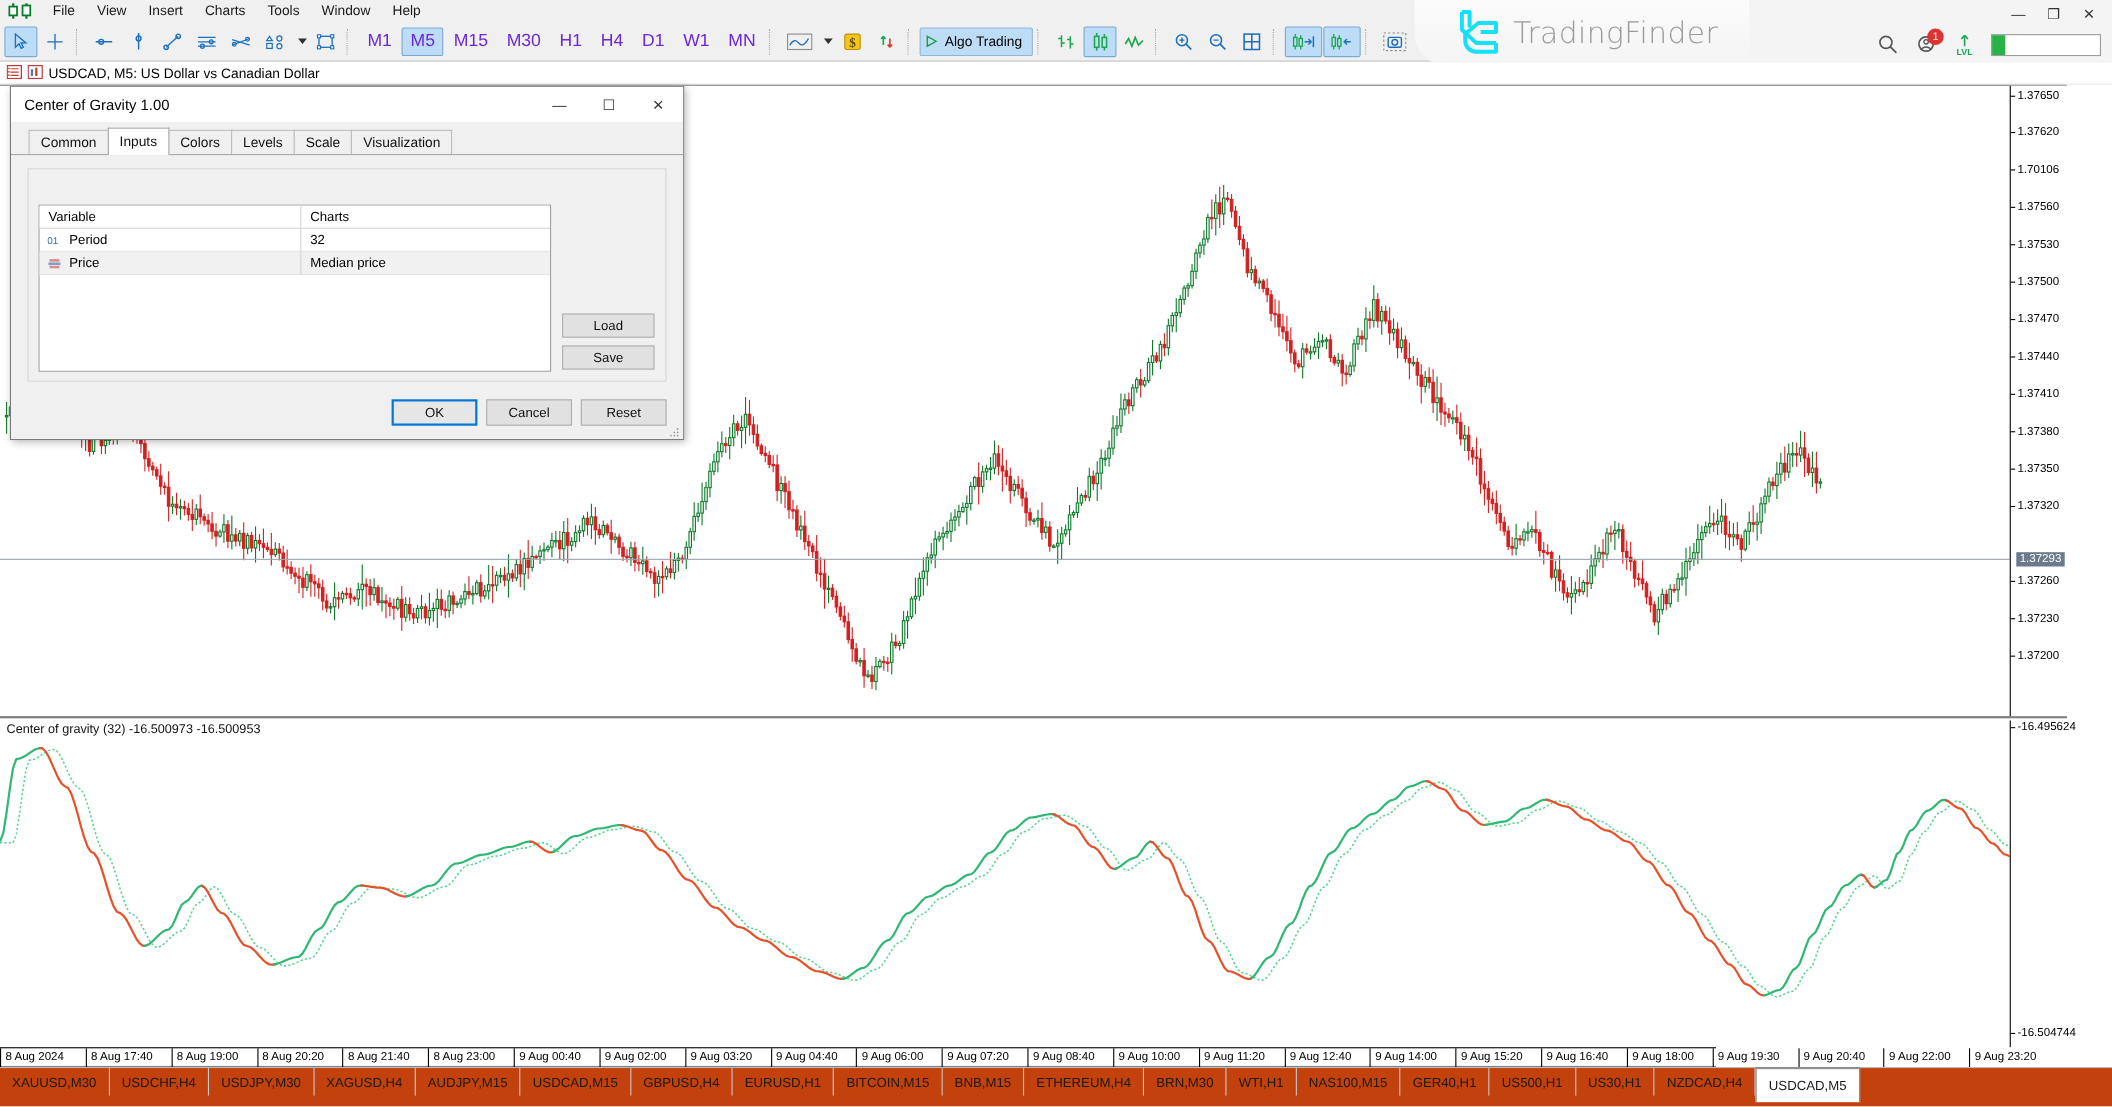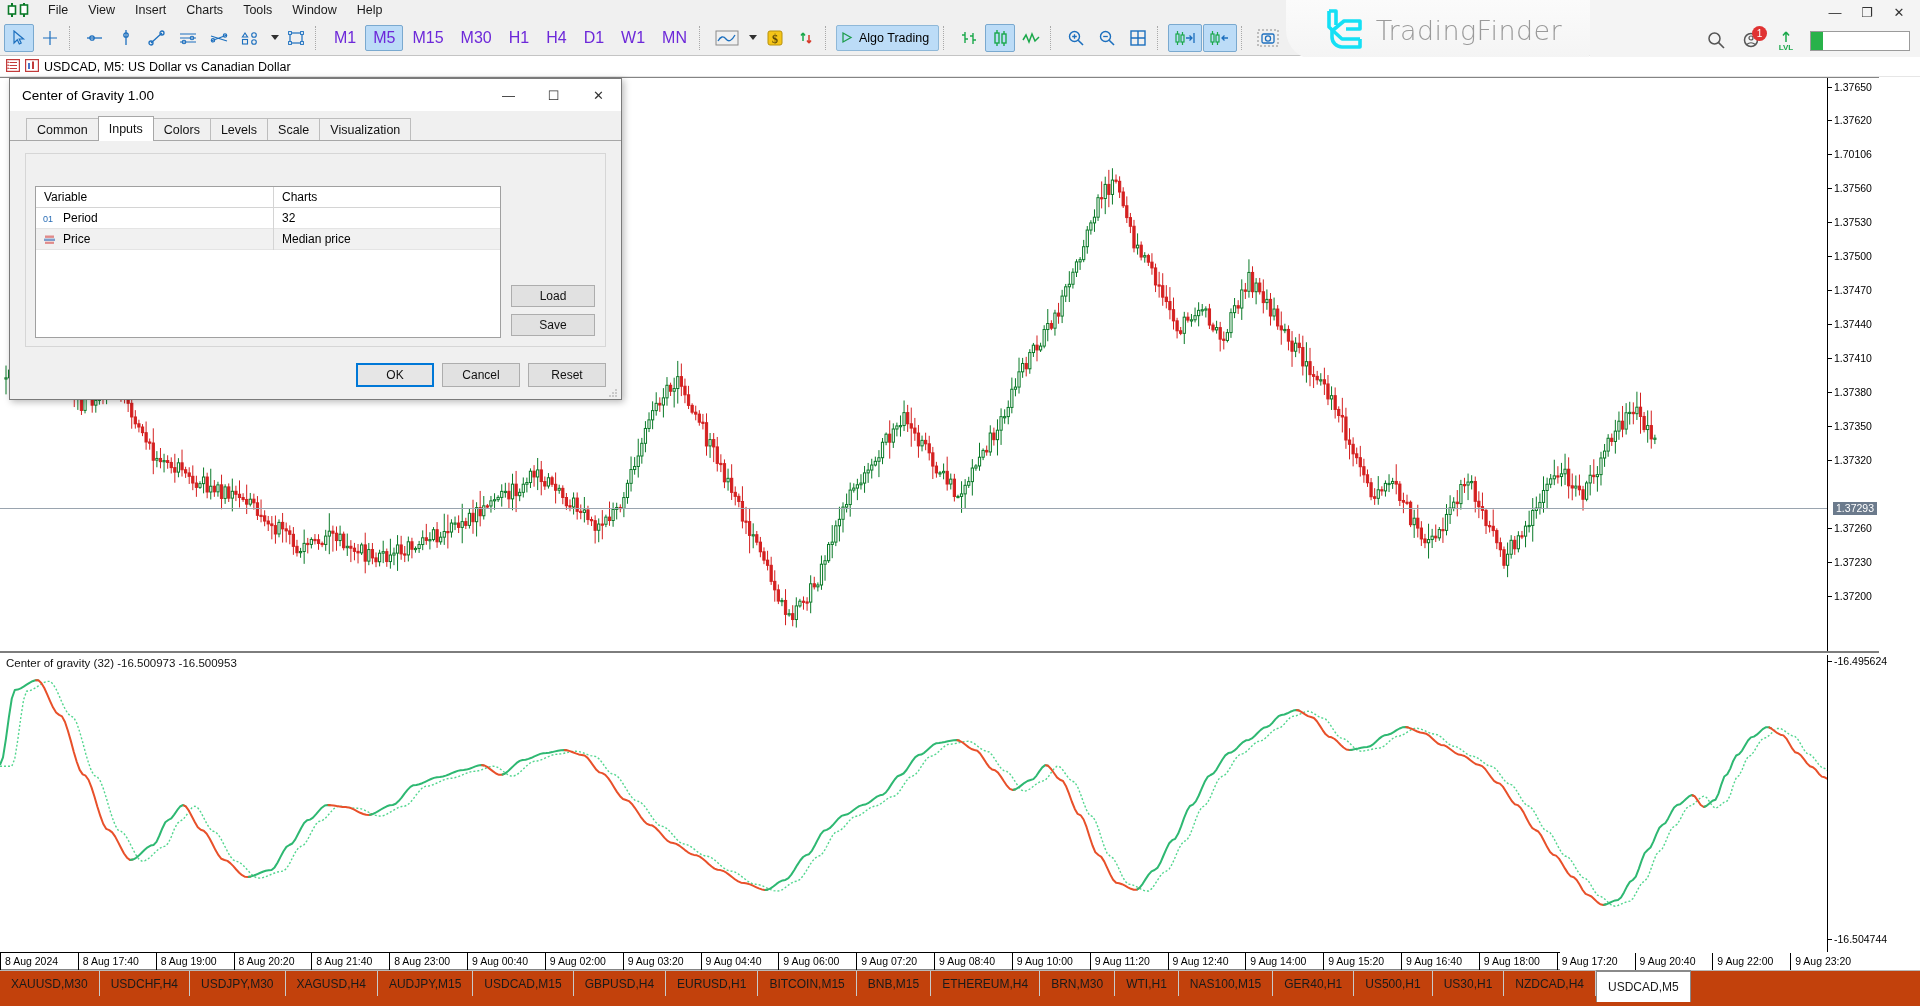--- a/index.html
+++ b/index.html
@@ -1516,21 +1516,21 @@
       <div class="ttick" style="left: 778.333px;">9 Aug 06:00</div>
       <div class="ttick" style="left: 856.167px;">9 Aug 07:20</div>
       <div class="ttick" style="left: 934px;">9 Aug 08:40</div>
       <div class="ttick" style="left: 1011.83px;">9 Aug 10:00</div>
       <div class="ttick" style="left: 1089.67px;">9 Aug 11:20</div>
       <div class="ttick" style="left: 1167.5px;">9 Aug 12:40</div>
       <div class="ttick" style="left: 1245.33px;">9 Aug 14:00</div>
       <div class="ttick" style="left: 1323.17px;">9 Aug 15:20</div>
       <div class="ttick" style="left: 1401px;">9 Aug 16:40</div>
       <div class="ttick" style="left: 1478.83px;">9 Aug 18:00</div>
-      <div class="ttick" style="left: 1556.67px;">9 Aug 17:20</div>
+      <div class="ttick" style="left: 1556.67px;">9 Aug 19:30</div>
       <div class="ttick" style="left: 1634.5px;">9 Aug 20:40</div>
       <div class="ttick" style="left: 1712.33px;">9 Aug 22:00</div>
       <div class="ttick" style="left: 1790.17px;">9 Aug 23:20</div>
     </div>
 
   <div class="tabbar" id="tabbar">
       <div class="sym-tab">XAUUSD,M30</div>
       <div class="sym-tab">USDCHF,H4</div>
       <div class="sym-tab">USDJPY,M30</div>
       <div class="sym-tab">XAGUSD,H4</div>

